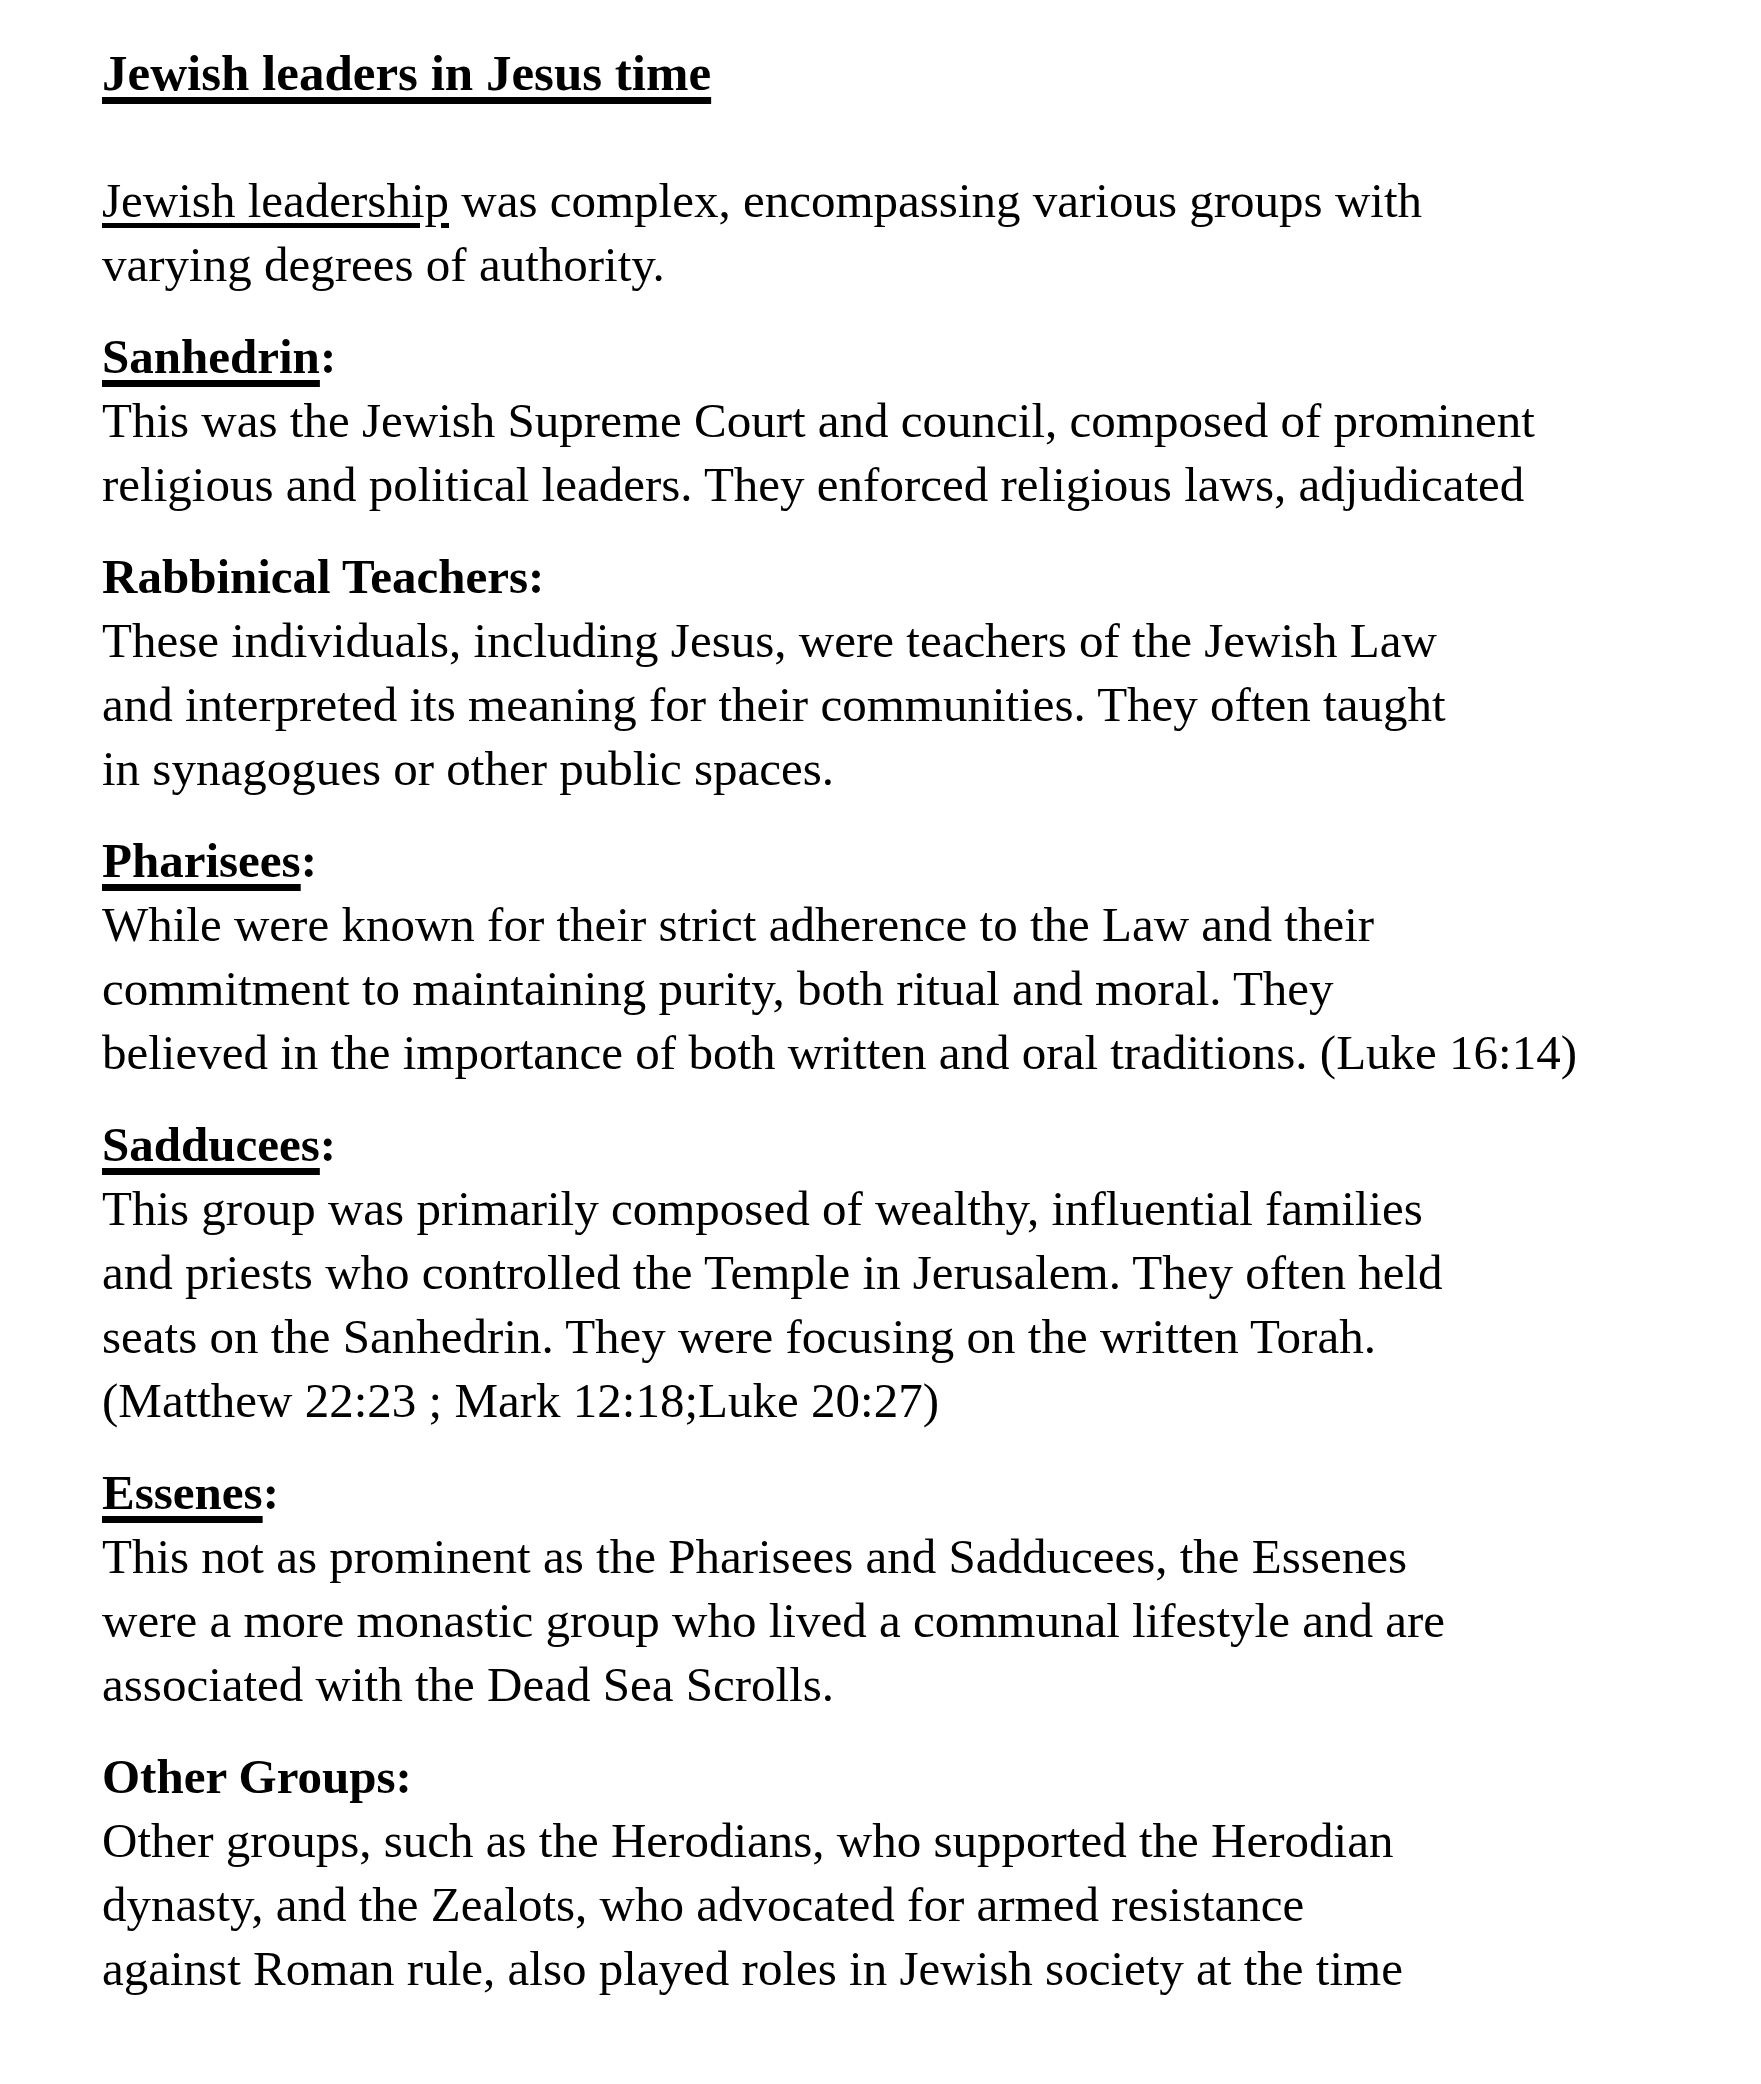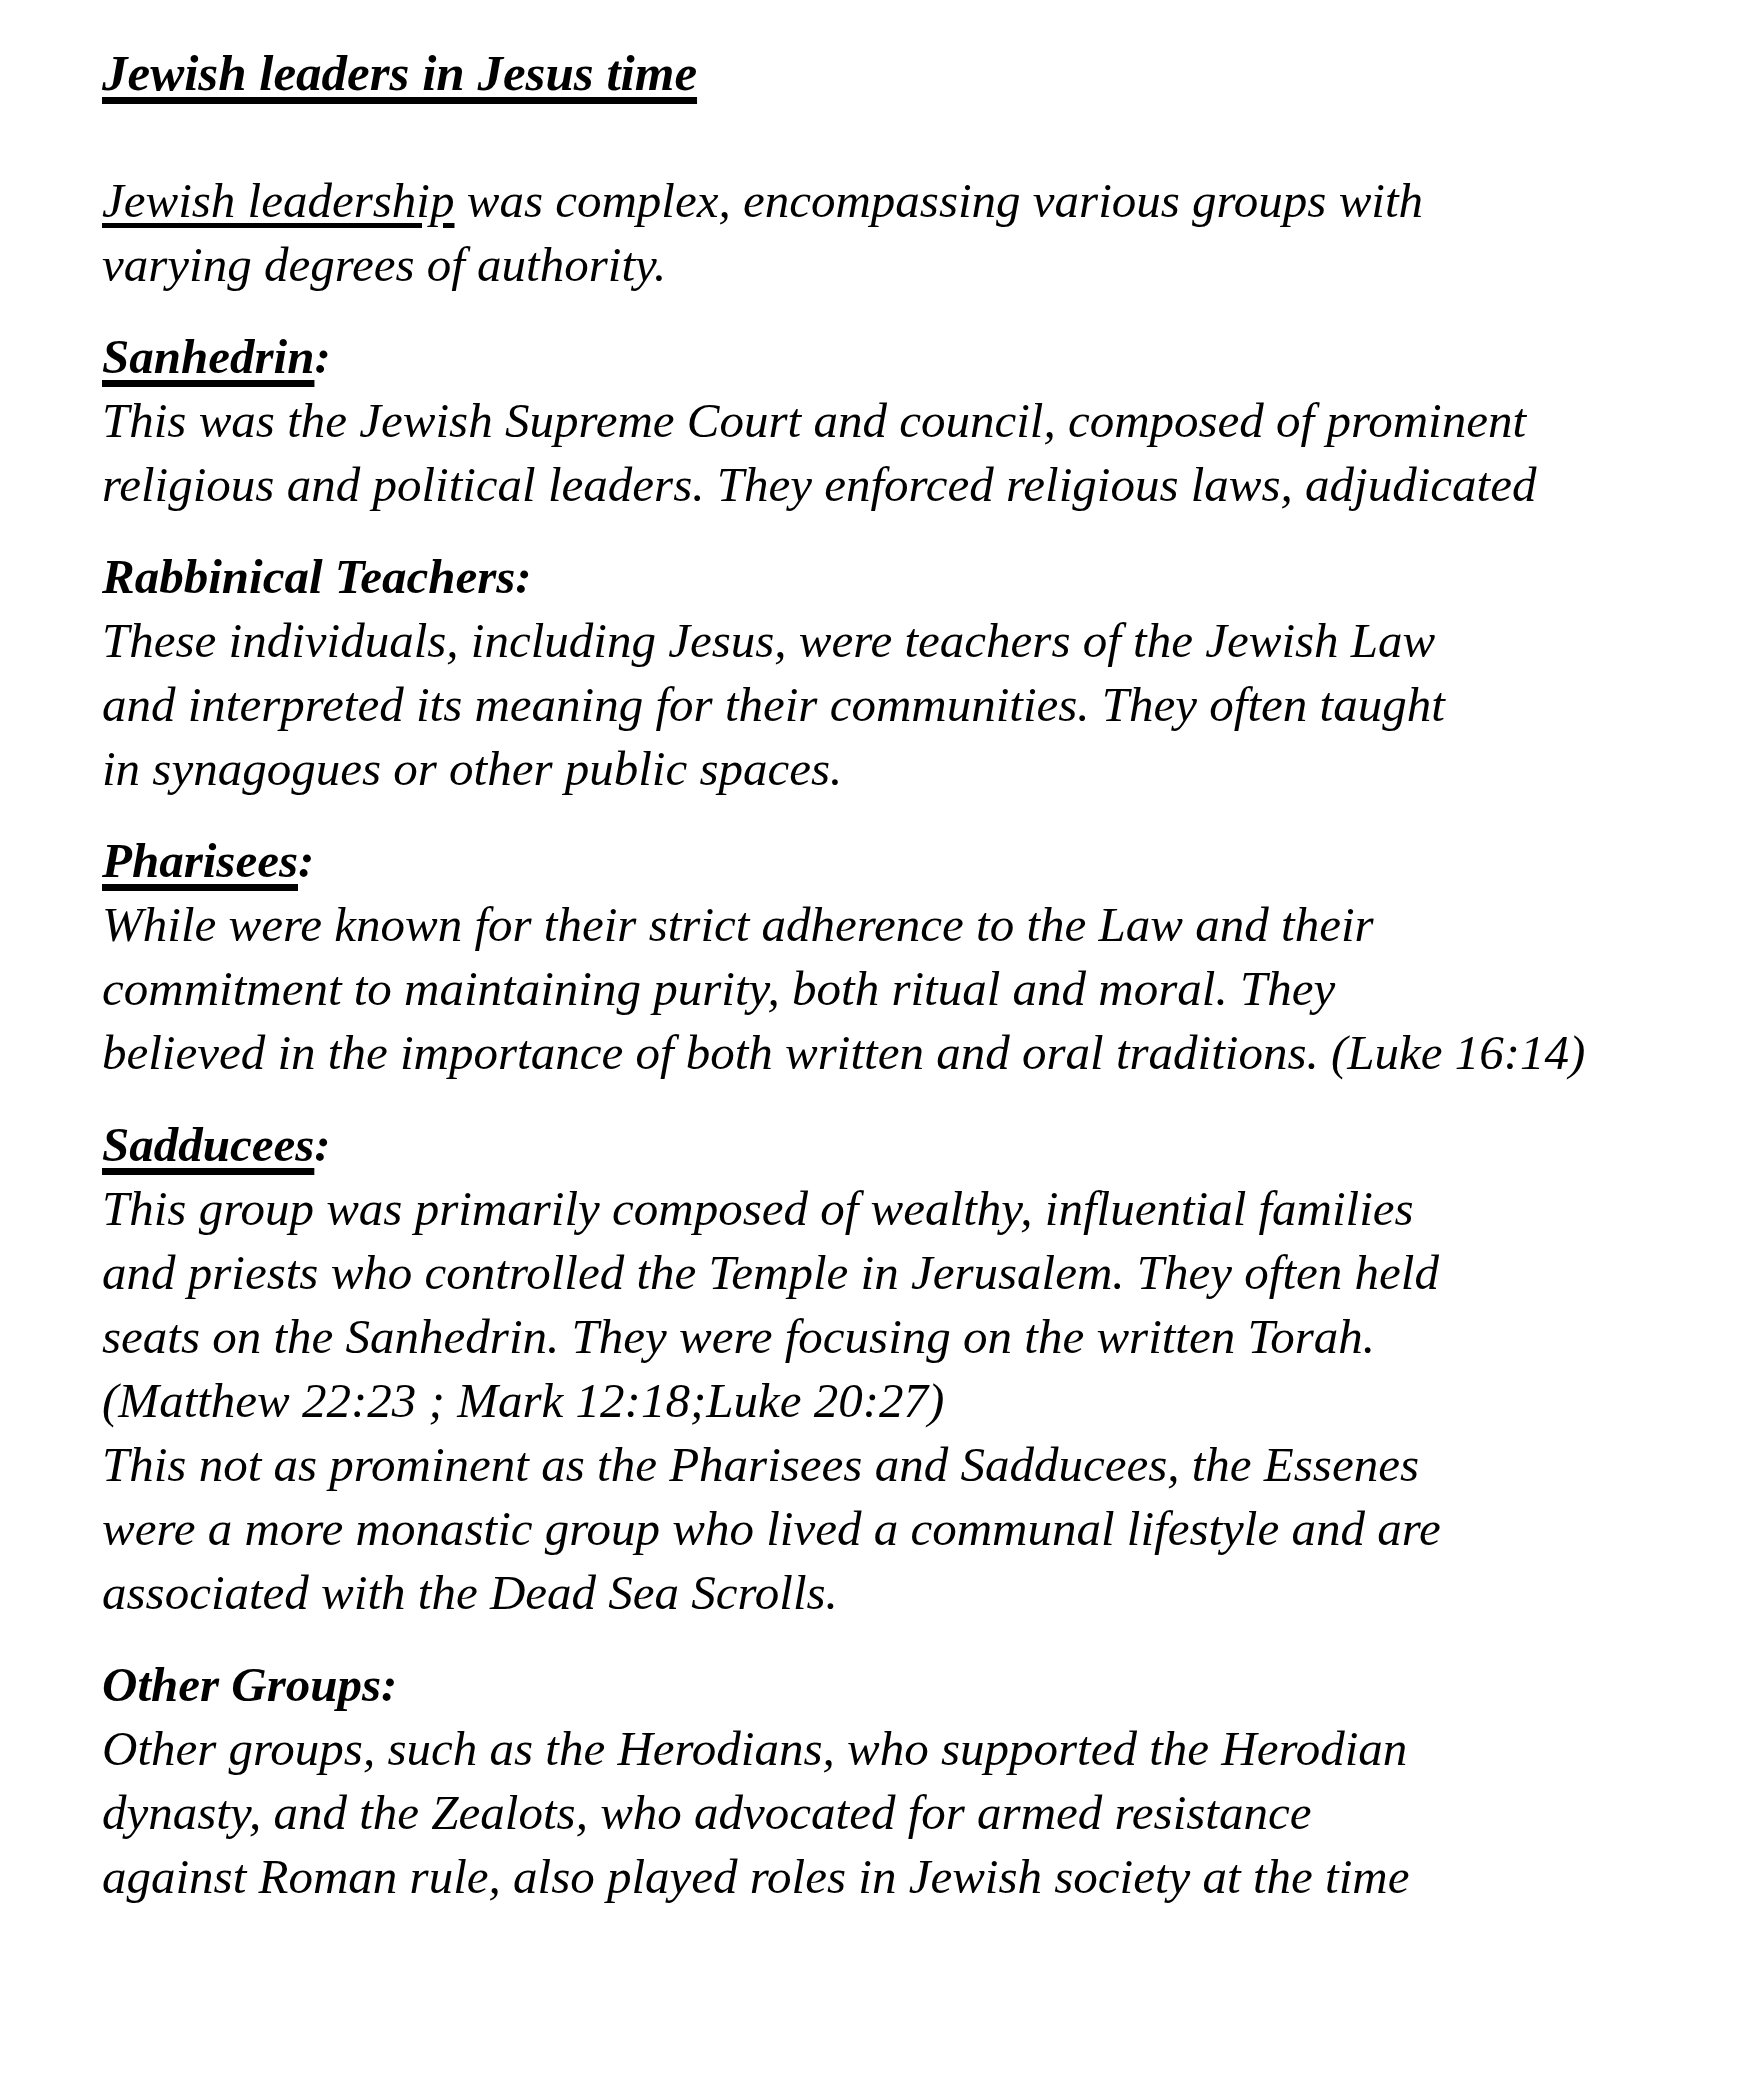--- a/index.html
+++ b/index.html
@@ -16,21 +16,20 @@
   }
   .doc {
     padding: 41px 102px 0 102px;
     width: 1557px;
   }
   .line {
     height: 64px;
     line-height: 64px;
     font-size: 49px;
     white-space: nowrap;
-    font-style: italic;
   }
   .line-inner {
     display: inline-block;
     white-space: nowrap;
     transform-origin: 0 50%;
   }
   .title-line {
     font-size: 51px;
     font-weight: bold;
   }
@@ -90,20 +89,21 @@
       <div class="line body-line"><span class="line-inner">in synagogues or other public spaces.</span></div>
       <div class="line heading-line"><span class="line-inner"><span class="heading-u">Pharisees</span>:</span></div>
       <div class="line body-line"><span class="line-inner">While were known for their strict adherence to the Law and their</span></div>
       <div class="line body-line"><span class="line-inner">commitment to maintaining purity, both ritual and moral. They</span></div>
       <div class="line body-line"><span class="line-inner">believed in the importance of both written and oral traditions. (Luke 16:14)</span></div>
       <div class="line heading-line"><span class="line-inner"><span class="heading-u">Sadducees</span>:</span></div>
       <div class="line body-line"><span class="line-inner">This group was primarily composed of wealthy, influential families</span></div>
       <div class="line body-line"><span class="line-inner">and priests who controlled the Temple in Jerusalem. They often held</span></div>
       <div class="line body-line"><span class="line-inner">seats on the Sanhedrin. They were focusing on the written Torah.</span></div>
       <div class="line body-line"><span class="line-inner">(Matthew 22:23 ; Mark 12:18;Luke 20:27)</span></div>
+      <div class="line heading-line"><span class="line-inner"><span class="heading-u">Essenes</span>:</span></div>
       <div class="line body-line"><span class="line-inner">This not as prominent as the Pharisees and Sadducees, the Essenes</span></div>
       <div class="line body-line"><span class="line-inner">were a more monastic group who lived a communal lifestyle and are</span></div>
       <div class="line body-line"><span class="line-inner">associated with the Dead Sea Scrolls.</span></div>
       <div class="line heading-line"><span class="line-inner">Other Groups:</span></div>
       <div class="line body-line"><span class="line-inner">Other groups, such as the Herodians, who supported the Herodian</span></div>
       <div class="line body-line"><span class="line-inner">dynasty, and the Zealots, who advocated for armed resistance</span></div>
       <div class="line body-line"><span class="line-inner">against Roman rule, also played roles in Jewish society at the time</span></div>
     </div>
 
 </div>

